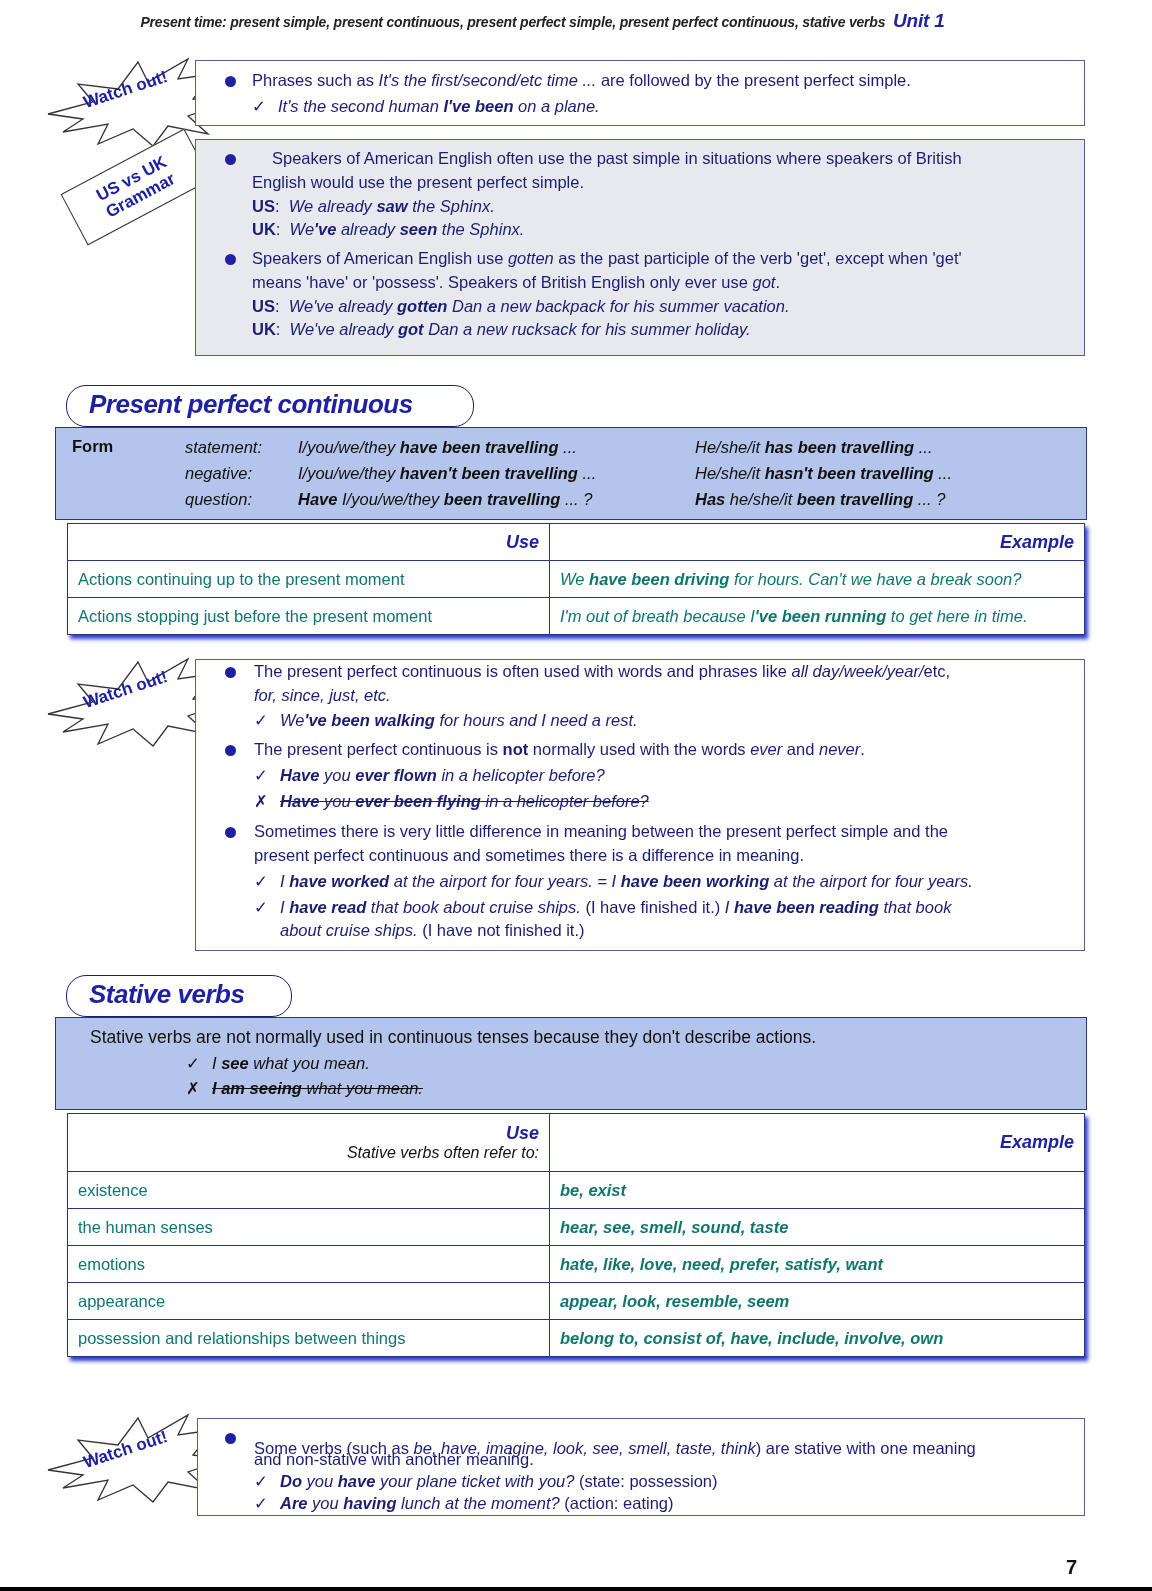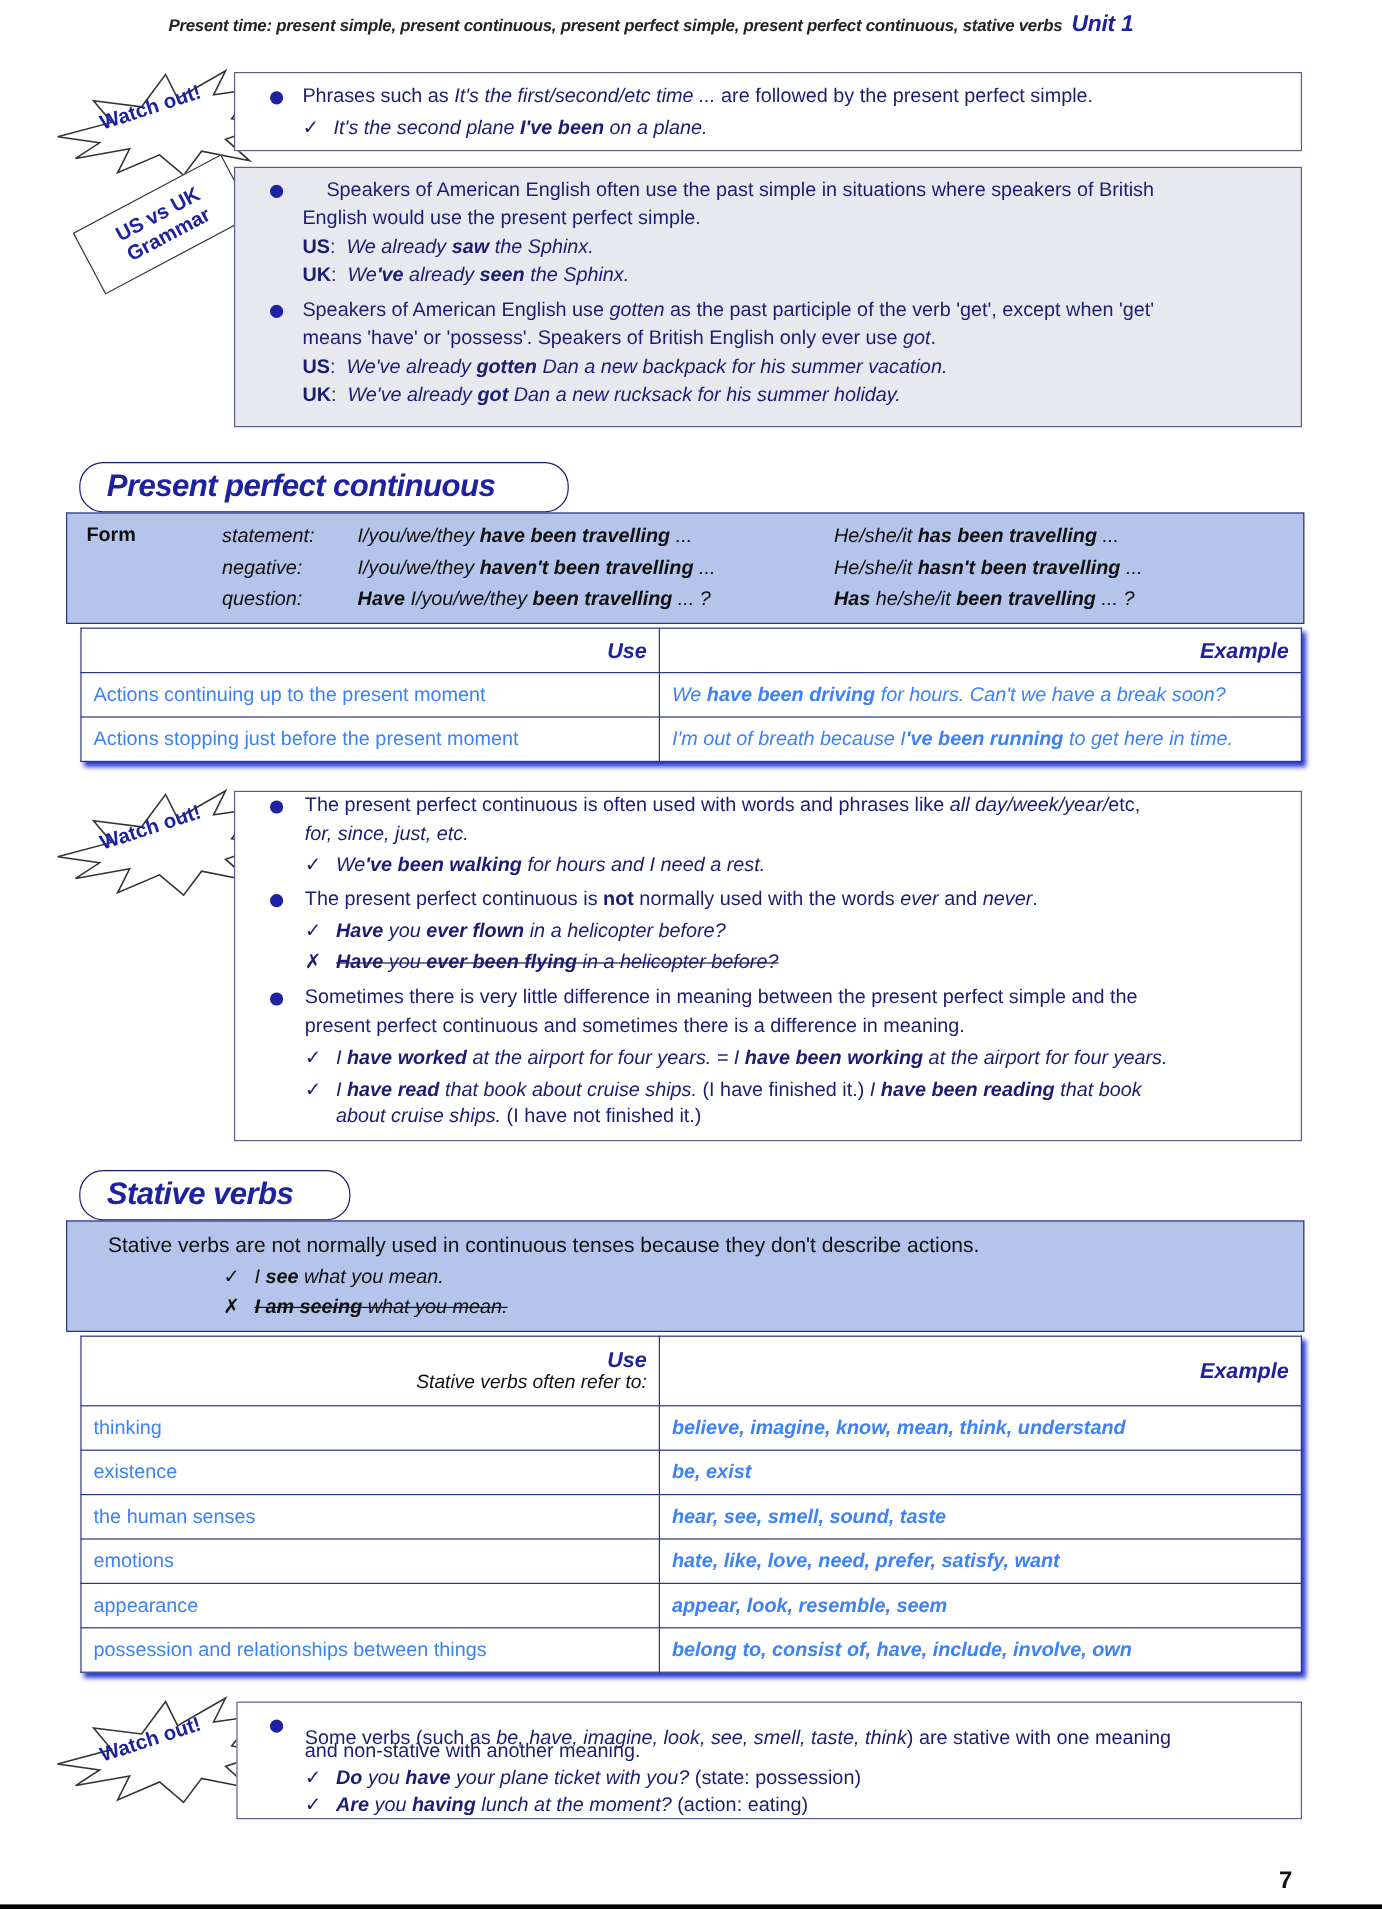--- a/index.html
+++ b/index.html
@@ -11,21 +11,21 @@
   .box.blue-bg { background: #b4c4ea; border-color: #2b3480; }
   .line { position: absolute; font-size: 16.5px; color: #1a1d72; white-space: nowrap; }
   .bullet { position: absolute; width: 11px; height: 11px; border-radius: 50%; background: #1e22a0; }
   .tick, .cross { display: inline-block; width: 26px; color: #1a1d72; font-style: normal; }
   i { font-style: italic; }
   b { font-weight: bold; }
   s { text-decoration: line-through; }
   .dark { color: #111; }
   .pill { position: absolute; border: 1.5px solid #1a1d72; border-radius: 20px; background: #fff; font-size: 26px; font-weight: bold; font-style: italic; color: #1e22a0; padding: 3px 22px; letter-spacing: -0.5px; }
   table.grid { position: absolute; border-collapse: collapse; background: #fff; box-shadow: 3px 4px 4px #2a3bcf; }
-  table.grid td, table.grid th { border: 1.5px solid #2b3480; font-size: 16.5px; color: #3b82f6; padding: 0 10px; height: 37px; }
+  table.grid td, table.grid th { border: 1.5px solid #2b3480; font-size: 16.5px; color: #0f766e; padding: 0 10px; height: 37px; }
   table.grid th { color: #1e22a0; font-size: 18px; font-weight: bold; text-align: right; font-style: italic; }
   table.grid td.ex { font-style: italic; }
   .burst { position: absolute; }
   .tag { position: absolute; }
   .pagenum { position: absolute; right: 75px; top: 1556px; font-size: 20px; font-weight: bold; color: #111; }
   .bottom-bar { position: absolute; left: 0; bottom: 0; width: 1152px; height: 4px; background: #000; }
 </style>
 </head>
 <body>
 
@@ -38,21 +38,21 @@
   <polygon points="10,60 55,48 40,30 80,35 100,8 110,28 150,5 140,25 175,20 155,45 185,50 150,62 170,80 130,72 115,92 95,75 60,90 70,70 25,78 45,65" fill="#fff" stroke="#333" stroke-width="1.3"></polygon>
 </svg>
 <div style="position:absolute;left:82px;top:80px;transform:rotate(-18deg);font-weight:bold;font-size:17px;color:#1e22a0;">Watch out!</div>
 
 <div class="box" style="left:195px;top:60px;width:890px;height:66px;"></div>
 <span class="bullet" style="left:225px;top:76px"></span>
 <div class="line" style="left:252px;top:71px;">
   <span>Phrases such as </span><i>It's the first/second/etc time ...</i><span> are followed by the present perfect simple.</span>
 </div>
 <div class="line" style="left:252px;top:97px;">
-  <span class="tick">✓</span><i>It's the second plane </i><i><b>I've been</b></i><i> on a plane.</i>
+  <span class="tick">✓</span><i>It's the second human </i><i><b>I've been</b></i><i> on a plane.</i>
 </div>
 
 <div class="tag" style="left:66px;top:158px;width:140px;height:58px;border:1.3px solid #333;background:#fff;transform:rotate(-28deg);text-align:center;font-weight:bold;font-size:17px;color:#1e22a0;line-height:19px;padding-top:9px;">
   <div>US vs UK</div>
   <div>Grammar</div>
 </div>
 
 <div class="box grey" style="left:195px;top:139px;width:890px;height:217px;"></div>
 <span class="bullet" style="left:225px;top:154px"></span>
 <div class="line" style="left:252px;top:149px;margin-left:20px;">Speakers of American English often use the past simple in situations where speakers of British</div>
@@ -180,24 +180,20 @@
 <table class="grid" style="left:67px;top:1113px;width:1018px;">
   <tbody>
       <tr style="height:58px;">
     <th style="width:482px;height:58px;line-height:20px;">
       <div>Use</div>
       <div style="font-weight:normal;color:#111;font-size:16px;">Stative verbs often refer to:</div>
     </th>
     <th>Example</th>
   </tr>
   <tr>
-        <td>thinking</td>
-        <td class="ex"><b>believe, imagine, know, mean, think, understand</b></td>
-      </tr>
-  <tr>
         <td>existence</td>
         <td class="ex"><b>be, exist</b></td>
       </tr>
   <tr>
         <td>the human senses</td>
         <td class="ex"><b>hear, see, smell, sound, taste</b></td>
       </tr>
   <tr>
         <td>emotions</td>
         <td class="ex"><b>hate, like, love, need, prefer, satisfy, want</b></td>

